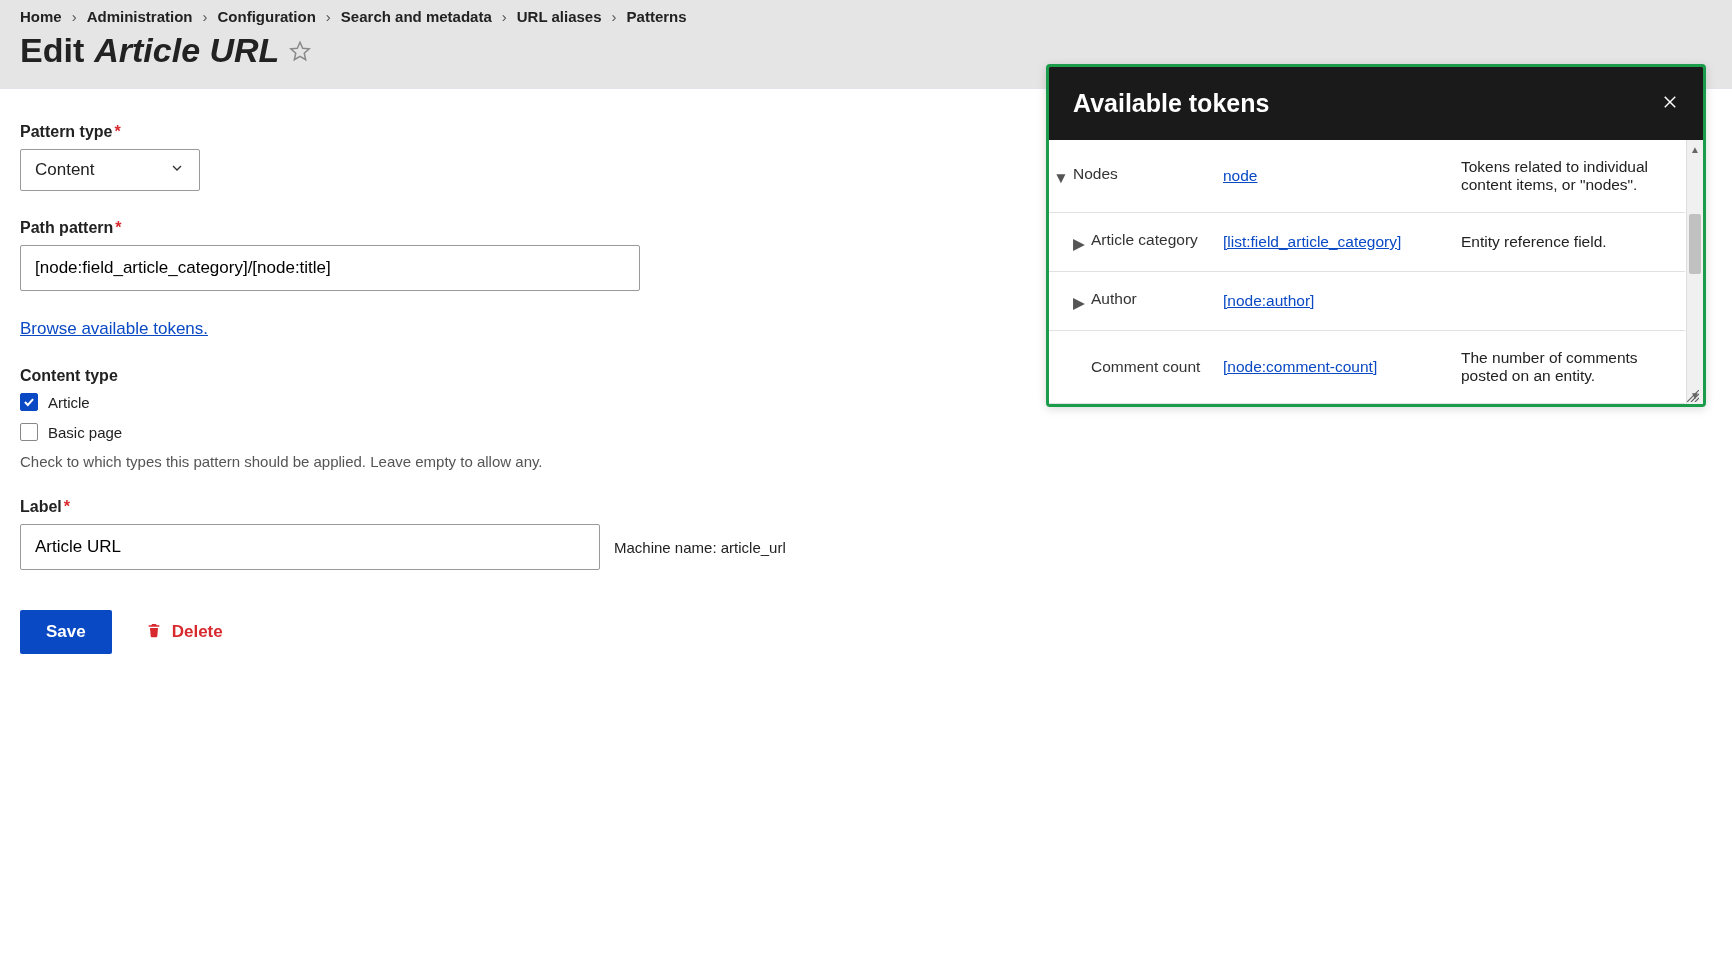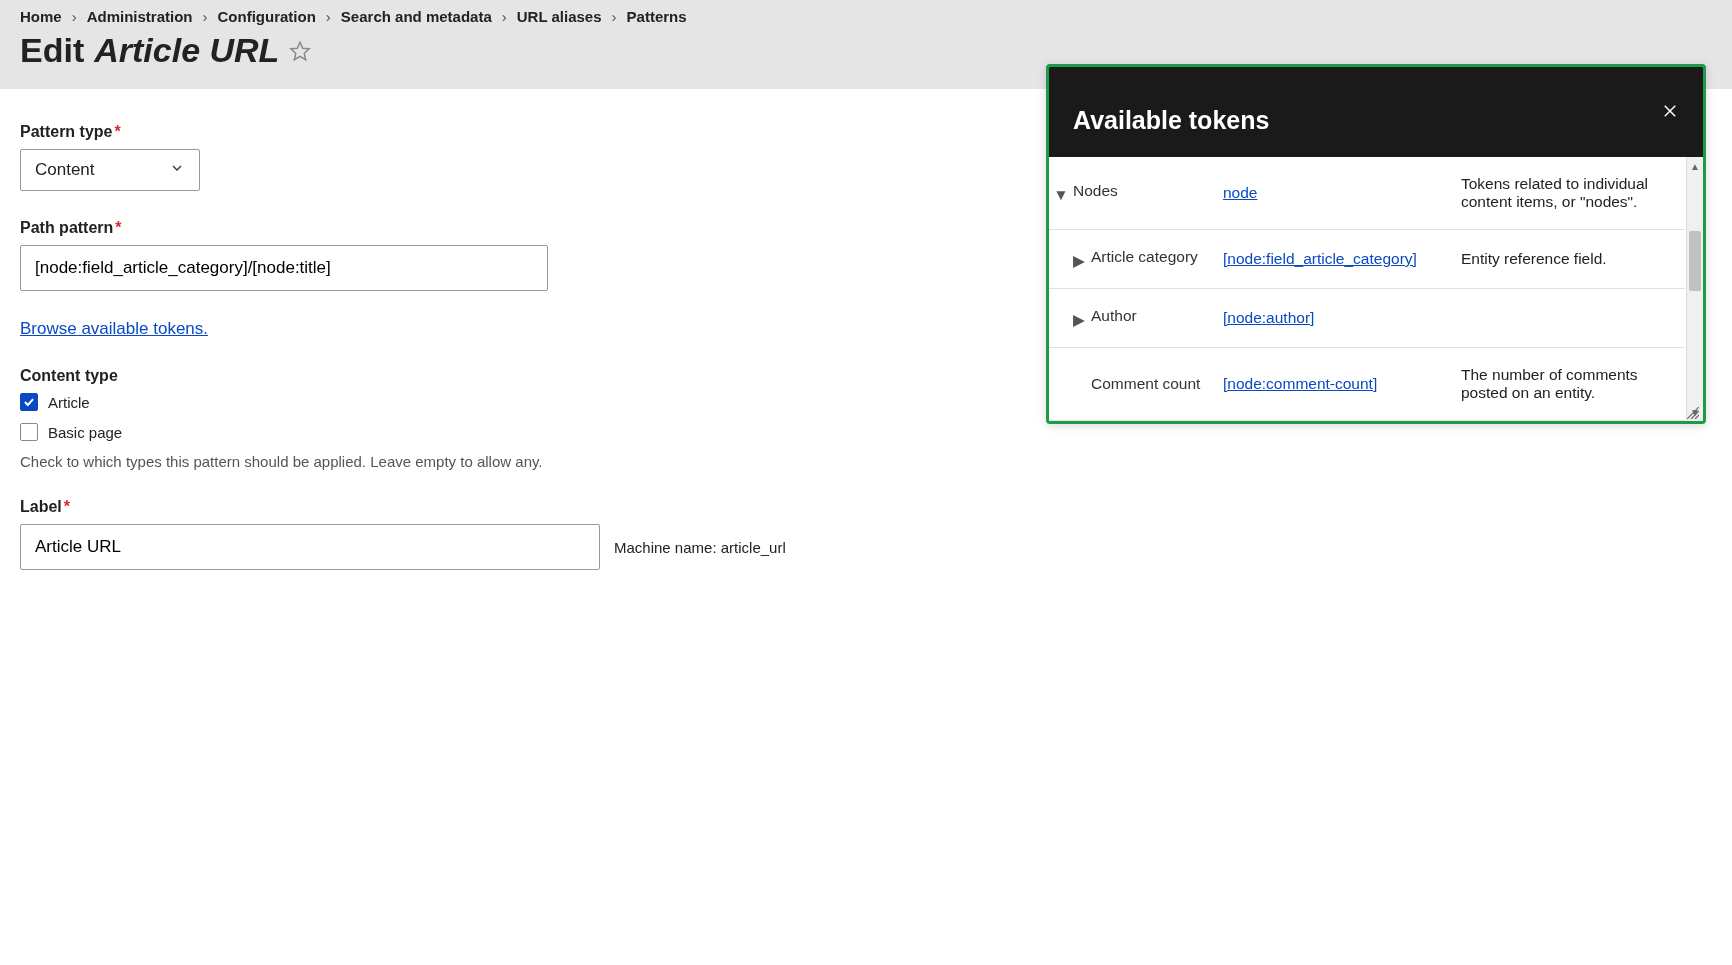--- a/index.html
+++ b/index.html
@@ -54,21 +54,21 @@
   font-size: 17px;
   min-width: 180px;
   background: #fff;
 }
 .select-wrap .chev { position: absolute; right: 14px; color: #333; }
 .text-input {
   border: 1px solid #999;
   border-radius: 2px;
   padding: 12px 14px;
   font-size: 17px;
-  width: 528px;
+  width: 620px;
   max-width: 100%;
   background: #fff;
 }
 .link { color: #0a49c4; text-decoration: underline; font-size: 17px; cursor: pointer; }
 .desc { color: #555; font-size: 15px; margin-top: 8px; }
 
 .checkbox-row { display: flex; align-items: center; gap: 10px; margin-bottom: 12px; }
 .cb {
   width: 18px; height: 18px; border: 1px solid #888; border-radius: 2px;
   display: inline-flex; align-items: center; justify-content: center;
@@ -100,21 +100,21 @@
   border: 3px solid #1a9c4a;
   border-radius: 4px;
   background: #fff;
   box-shadow: 0 2px 10px rgba(0,0,0,.15);
   overflow: hidden;
 }
 .dialog-header {
   background: #1a1a1a; color: #fff; padding: 22px 24px;
   display: flex; align-items: center; justify-content: space-between;
 }
-.dialog-title { font-size: 25px; font-weight: 700; margin-top: 17px; }
+.dialog-title { font-size: 25px; font-weight: 700; }
 .dialog-close { color: #fff; cursor: pointer; font-size: 20px; line-height: 1; }
 .dialog-body { position: relative; max-height: 374px; overflow: hidden; }
 .token-table { width: calc(100% - 18px); }
 .token-row {
   display: grid;
   grid-template-columns: 160px 230px 1fr;
   gap: 8px;
   padding: 18px 10px 18px 6px;
   border-bottom: 1px solid #e1e1e1;
   align-items: center;
@@ -228,20 +228,31 @@
     <div class="label-row">
       <input class="text-input" type="text" style="width: 580px;" value="Article URL">
       <span class="machine-name">
         <span>Machine name:</span>
         <span>article_url</span>
       </span>
     </div>
   </div>
 
 
+  <div class="actions">
+    <button class="btn-primary">Save</button>
+    <span class="btn-delete">
+      <span class="trash-icon">
+        <svg viewBox="0 0 24 24" fill="currentColor">
+            <path d="M9 3h6l1 2h4v2H4V5h4l1-2zm-3 6h12l-1 12a2 2 0 0 1-2 2H9a2 2 0 0 1-2-2L6 9z"></path>
+          </svg>
+      </span>
+      <span>Delete</span>
+    </span>
+  </div>
 
   <div class="dialog">
     <div class="dialog-header">
       <span class="dialog-title">Available tokens</span>
       <span class="dialog-close">
         <svg width="18" height="18" viewBox="0 0 24 24" fill="none" stroke="currentColor" stroke-width="2">
             <line x1="5" y1="5" x2="19" y2="19"></line>
             <line x1="19" y1="5" x2="5" y2="19"></line>
           </svg>
       </span>
@@ -254,21 +265,21 @@
               <span>Nodes</span>
             </div>
             <div class="token"><a>node</a></div>
             <div class="tdesc">Tokens related to individual content items, or "nodes".</div>
           </div>
           <div class="token-row depth-1">
             <div class="name">
               <span class="tri">▶</span>
               <span>Article category</span>
             </div>
-            <div class="token"><a>[node:field_article_category]</a></div>
+            <div class="token"><a>[list:field_article_category]</a></div>
             <div class="tdesc">Entity reference field.</div>
           </div>
           <div class="token-row depth-1">
             <div class="name">
               <span class="tri">▶</span>
               <span>Author</span>
             </div>
             <div class="token"><a>[node:author]</a></div>
             <div class="tdesc"></div>
           </div>

